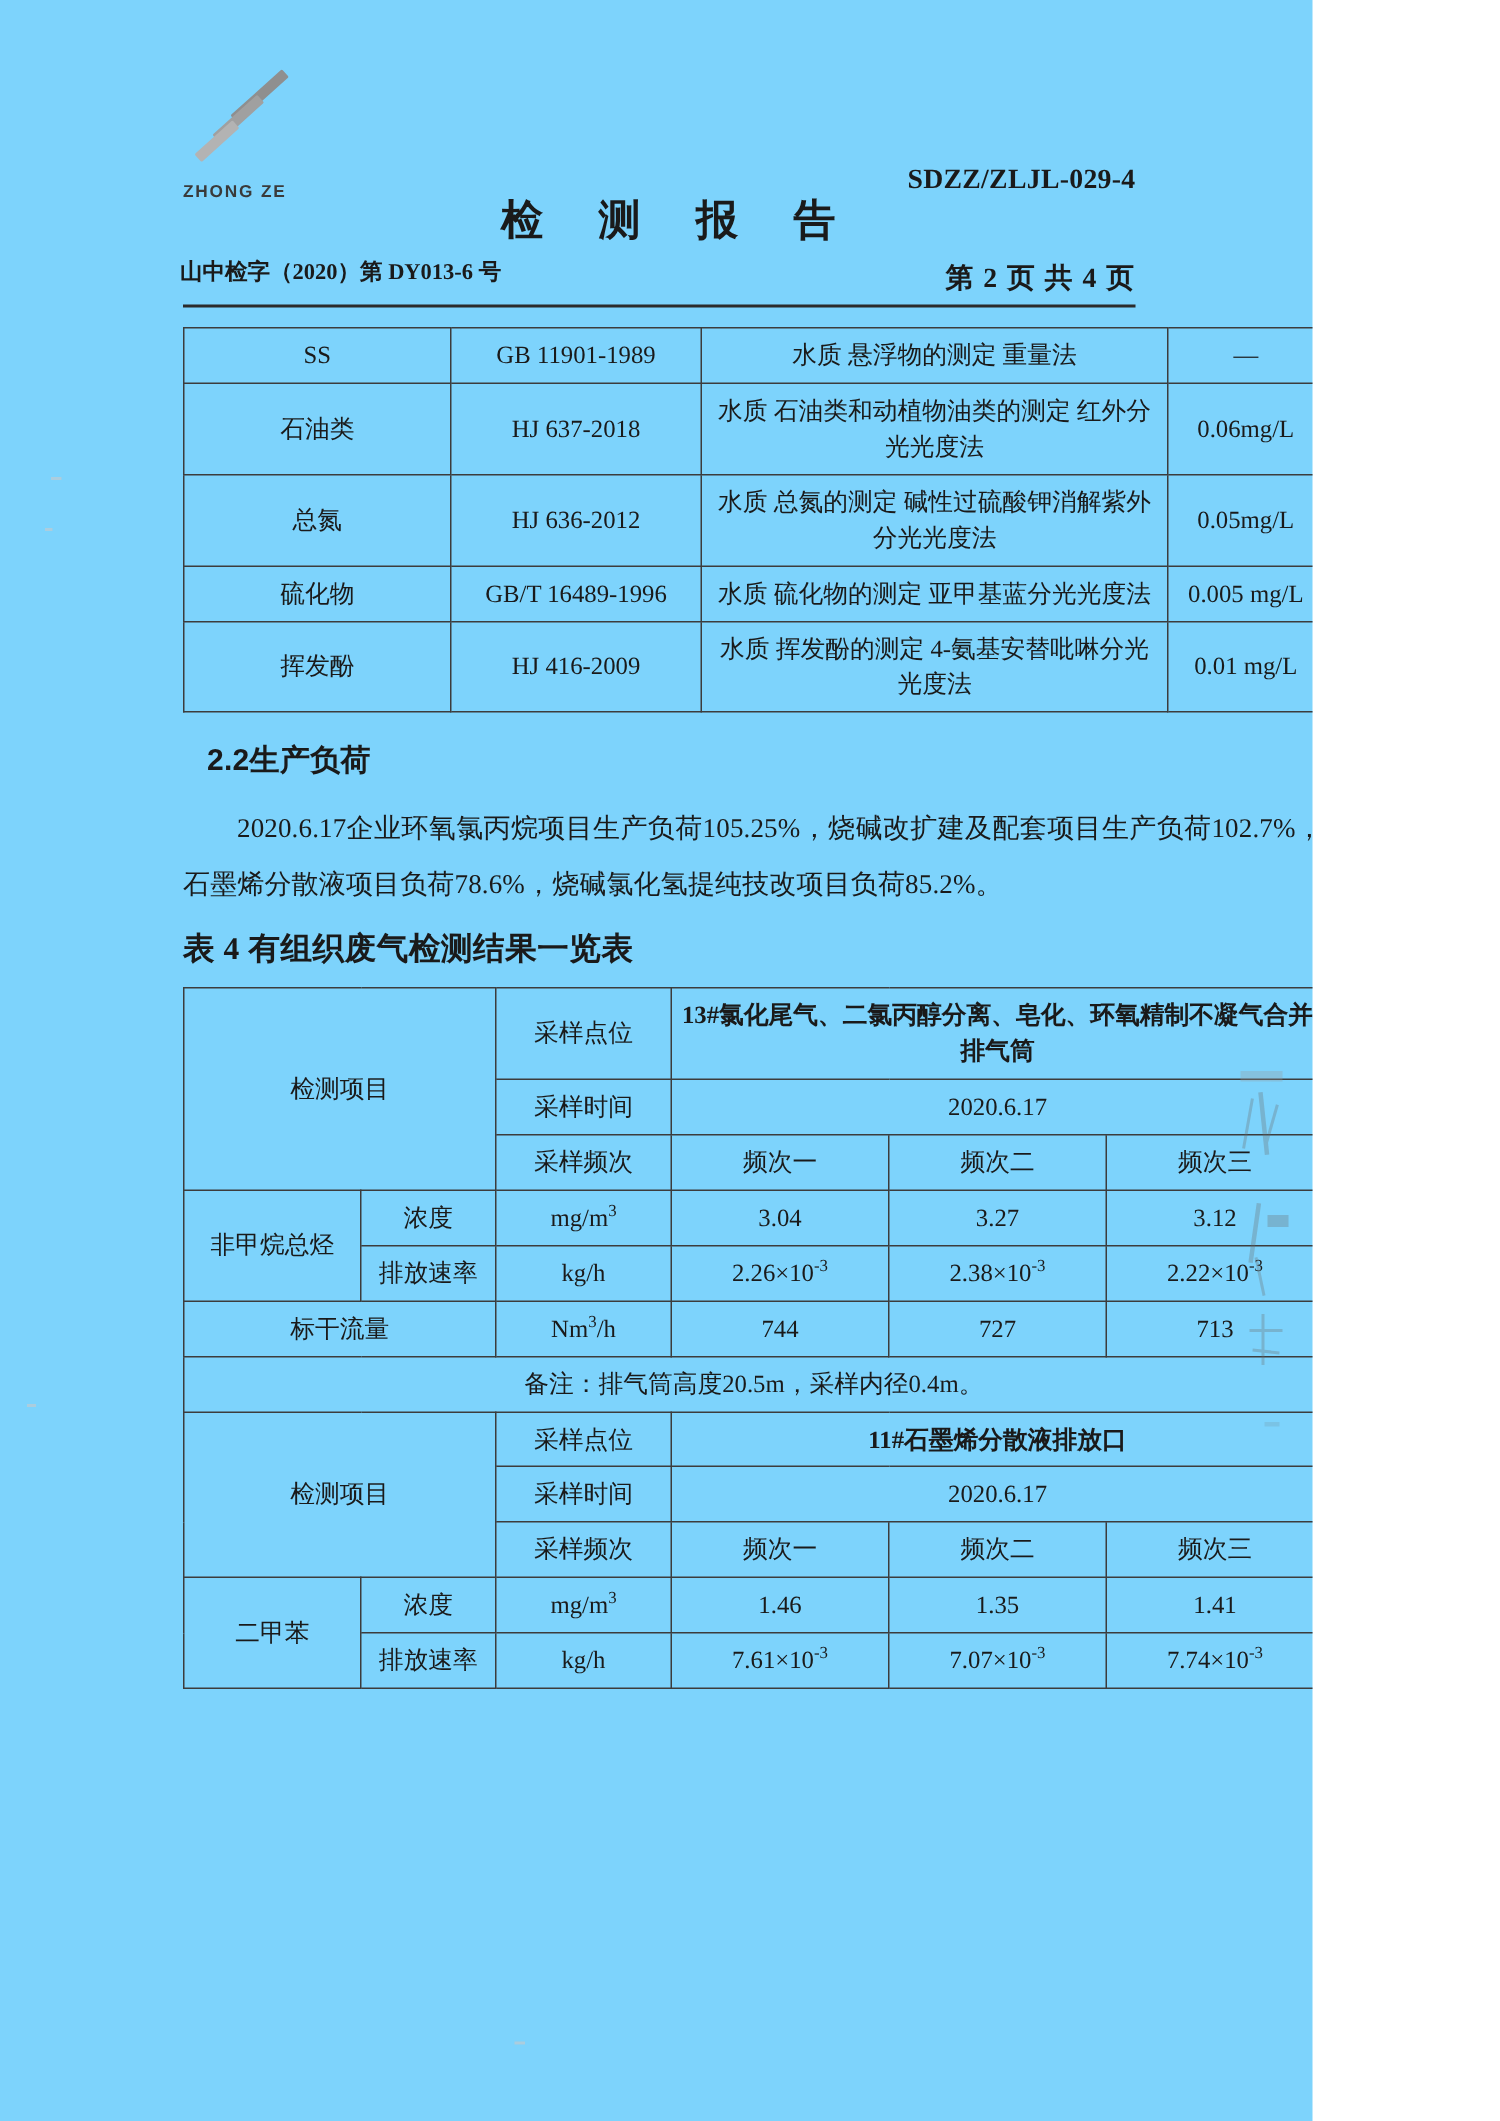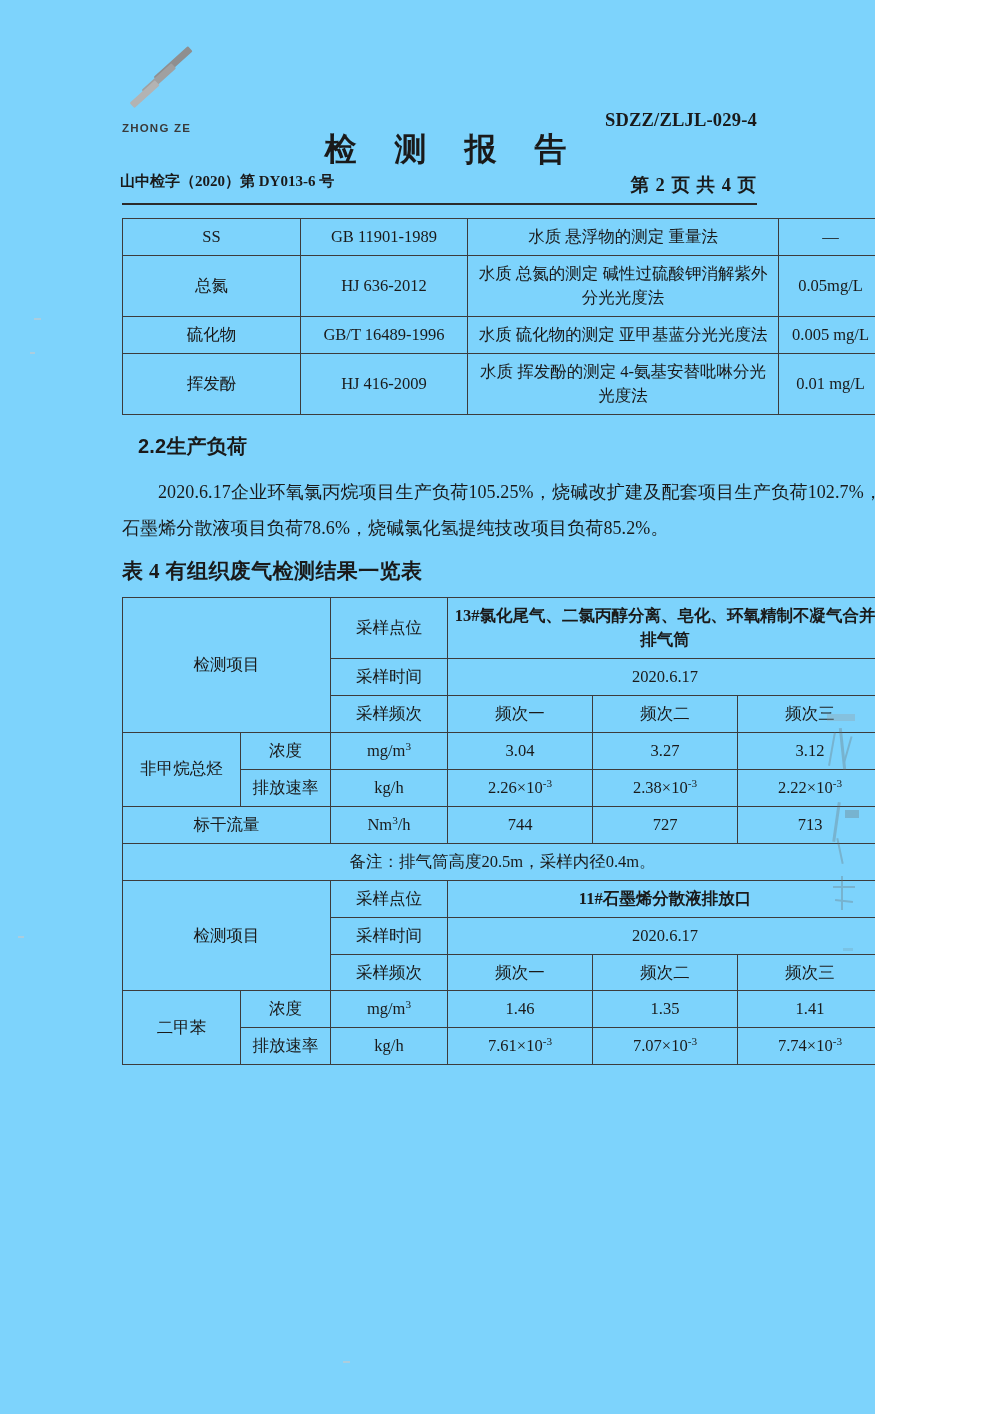--- a/index.html
+++ b/index.html
@@ -68,21 +68,21 @@
     font-weight: bold;
     letter-spacing: 0.2px;
     white-space: nowrap;
   }
 
   .main-title {
     position: absolute;
     left: 0; right: 4px;
     top: 128px;
     text-align: center;
-    font-size: 32px;
+    font-size: 28px;
     font-weight: bold;
     letter-spacing: 15px;
     text-indent: 15px;
     padding-left: 20px;
   }
 
   .docno {
     position: absolute;
     left: 120px;
     top: 172px;
@@ -227,20 +227,26 @@
           <col class="c2">
           <col class="c3">
           <col class="c4">
         </colgroup>
       <tbody>
         <tr>
           <td>SS</td>
           <td>GB 11901-1989</td>
           <td>水质  悬浮物的测定  重量法</td>
           <td>—</td>
+        </tr>
+        <tr>
+          <td>石油类</td>
+          <td>HJ 637-2018</td>
+          <td>水质  石油类和动植物油类的测定  红外分光光度法</td>
+          <td>0.06mg/L</td>
         </tr>
         <tr>
           <td>总氮</td>
           <td>HJ 636-2012</td>
           <td>水质  总氮的测定  碱性过硫酸钾消解紫外分光光度法</td>
           <td>0.05mg/L</td>
         </tr>
         <tr>
           <td>硫化物</td>
           <td>GB/T 16489-1996</td>

